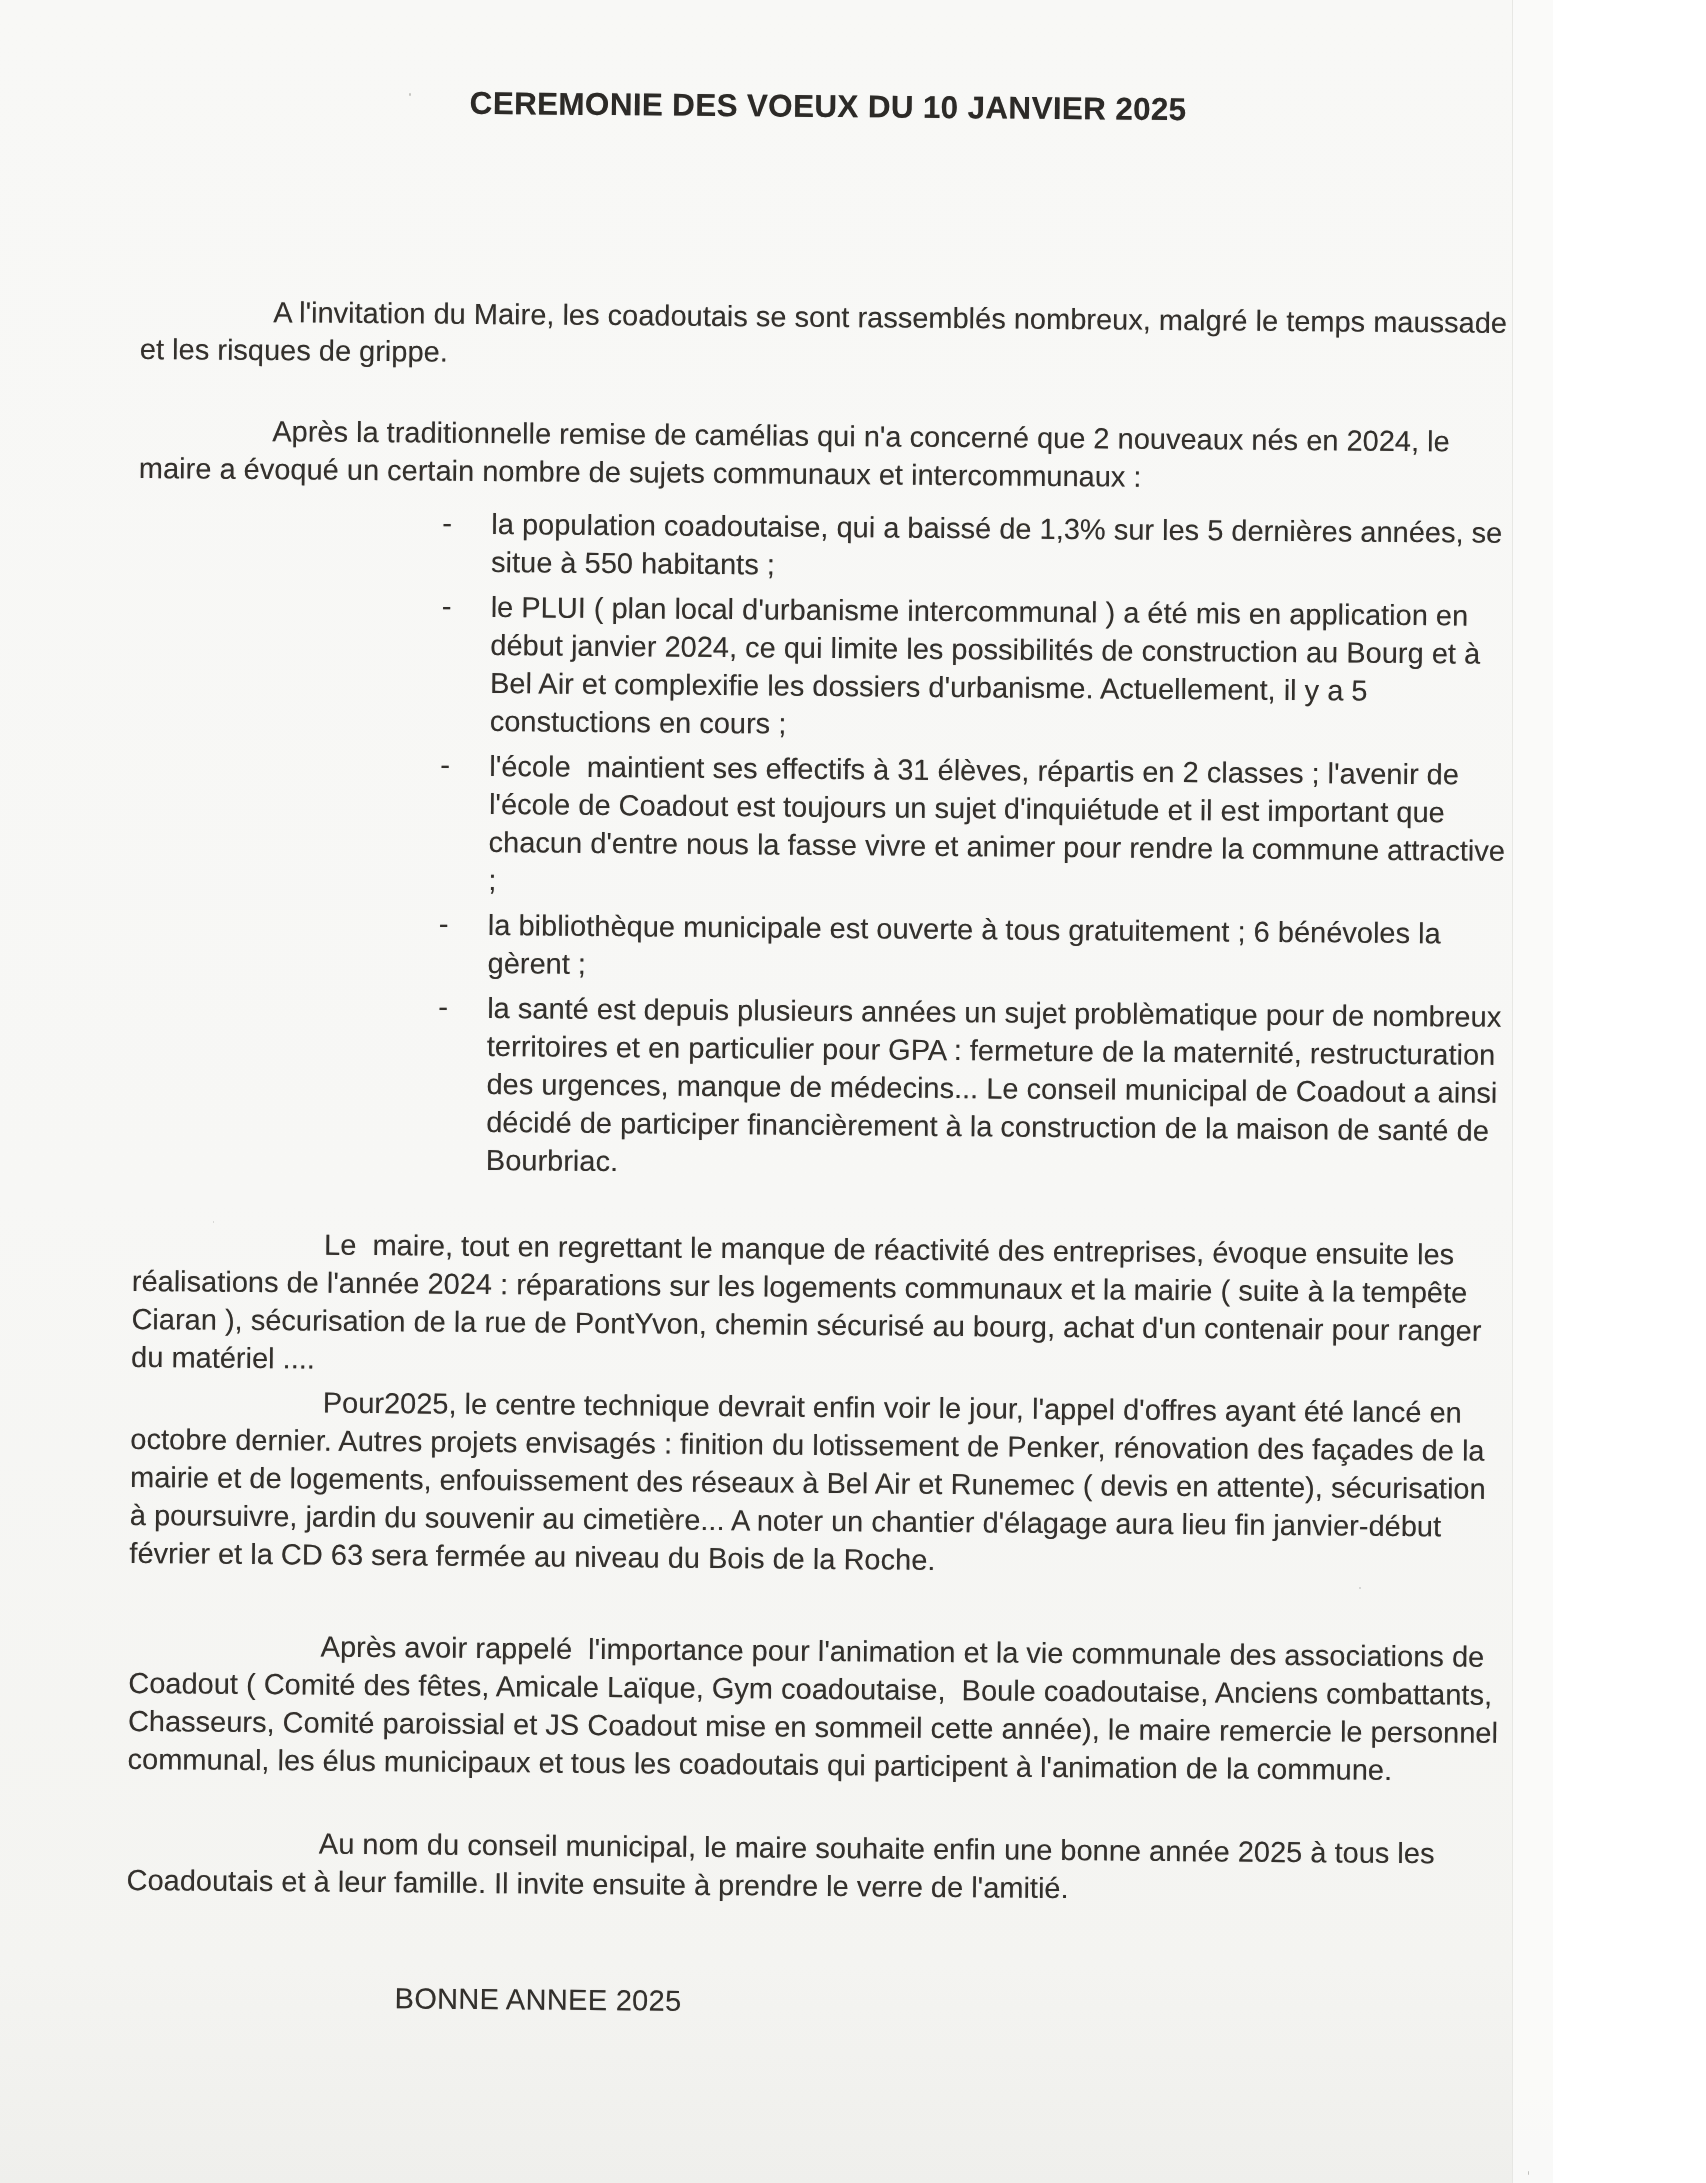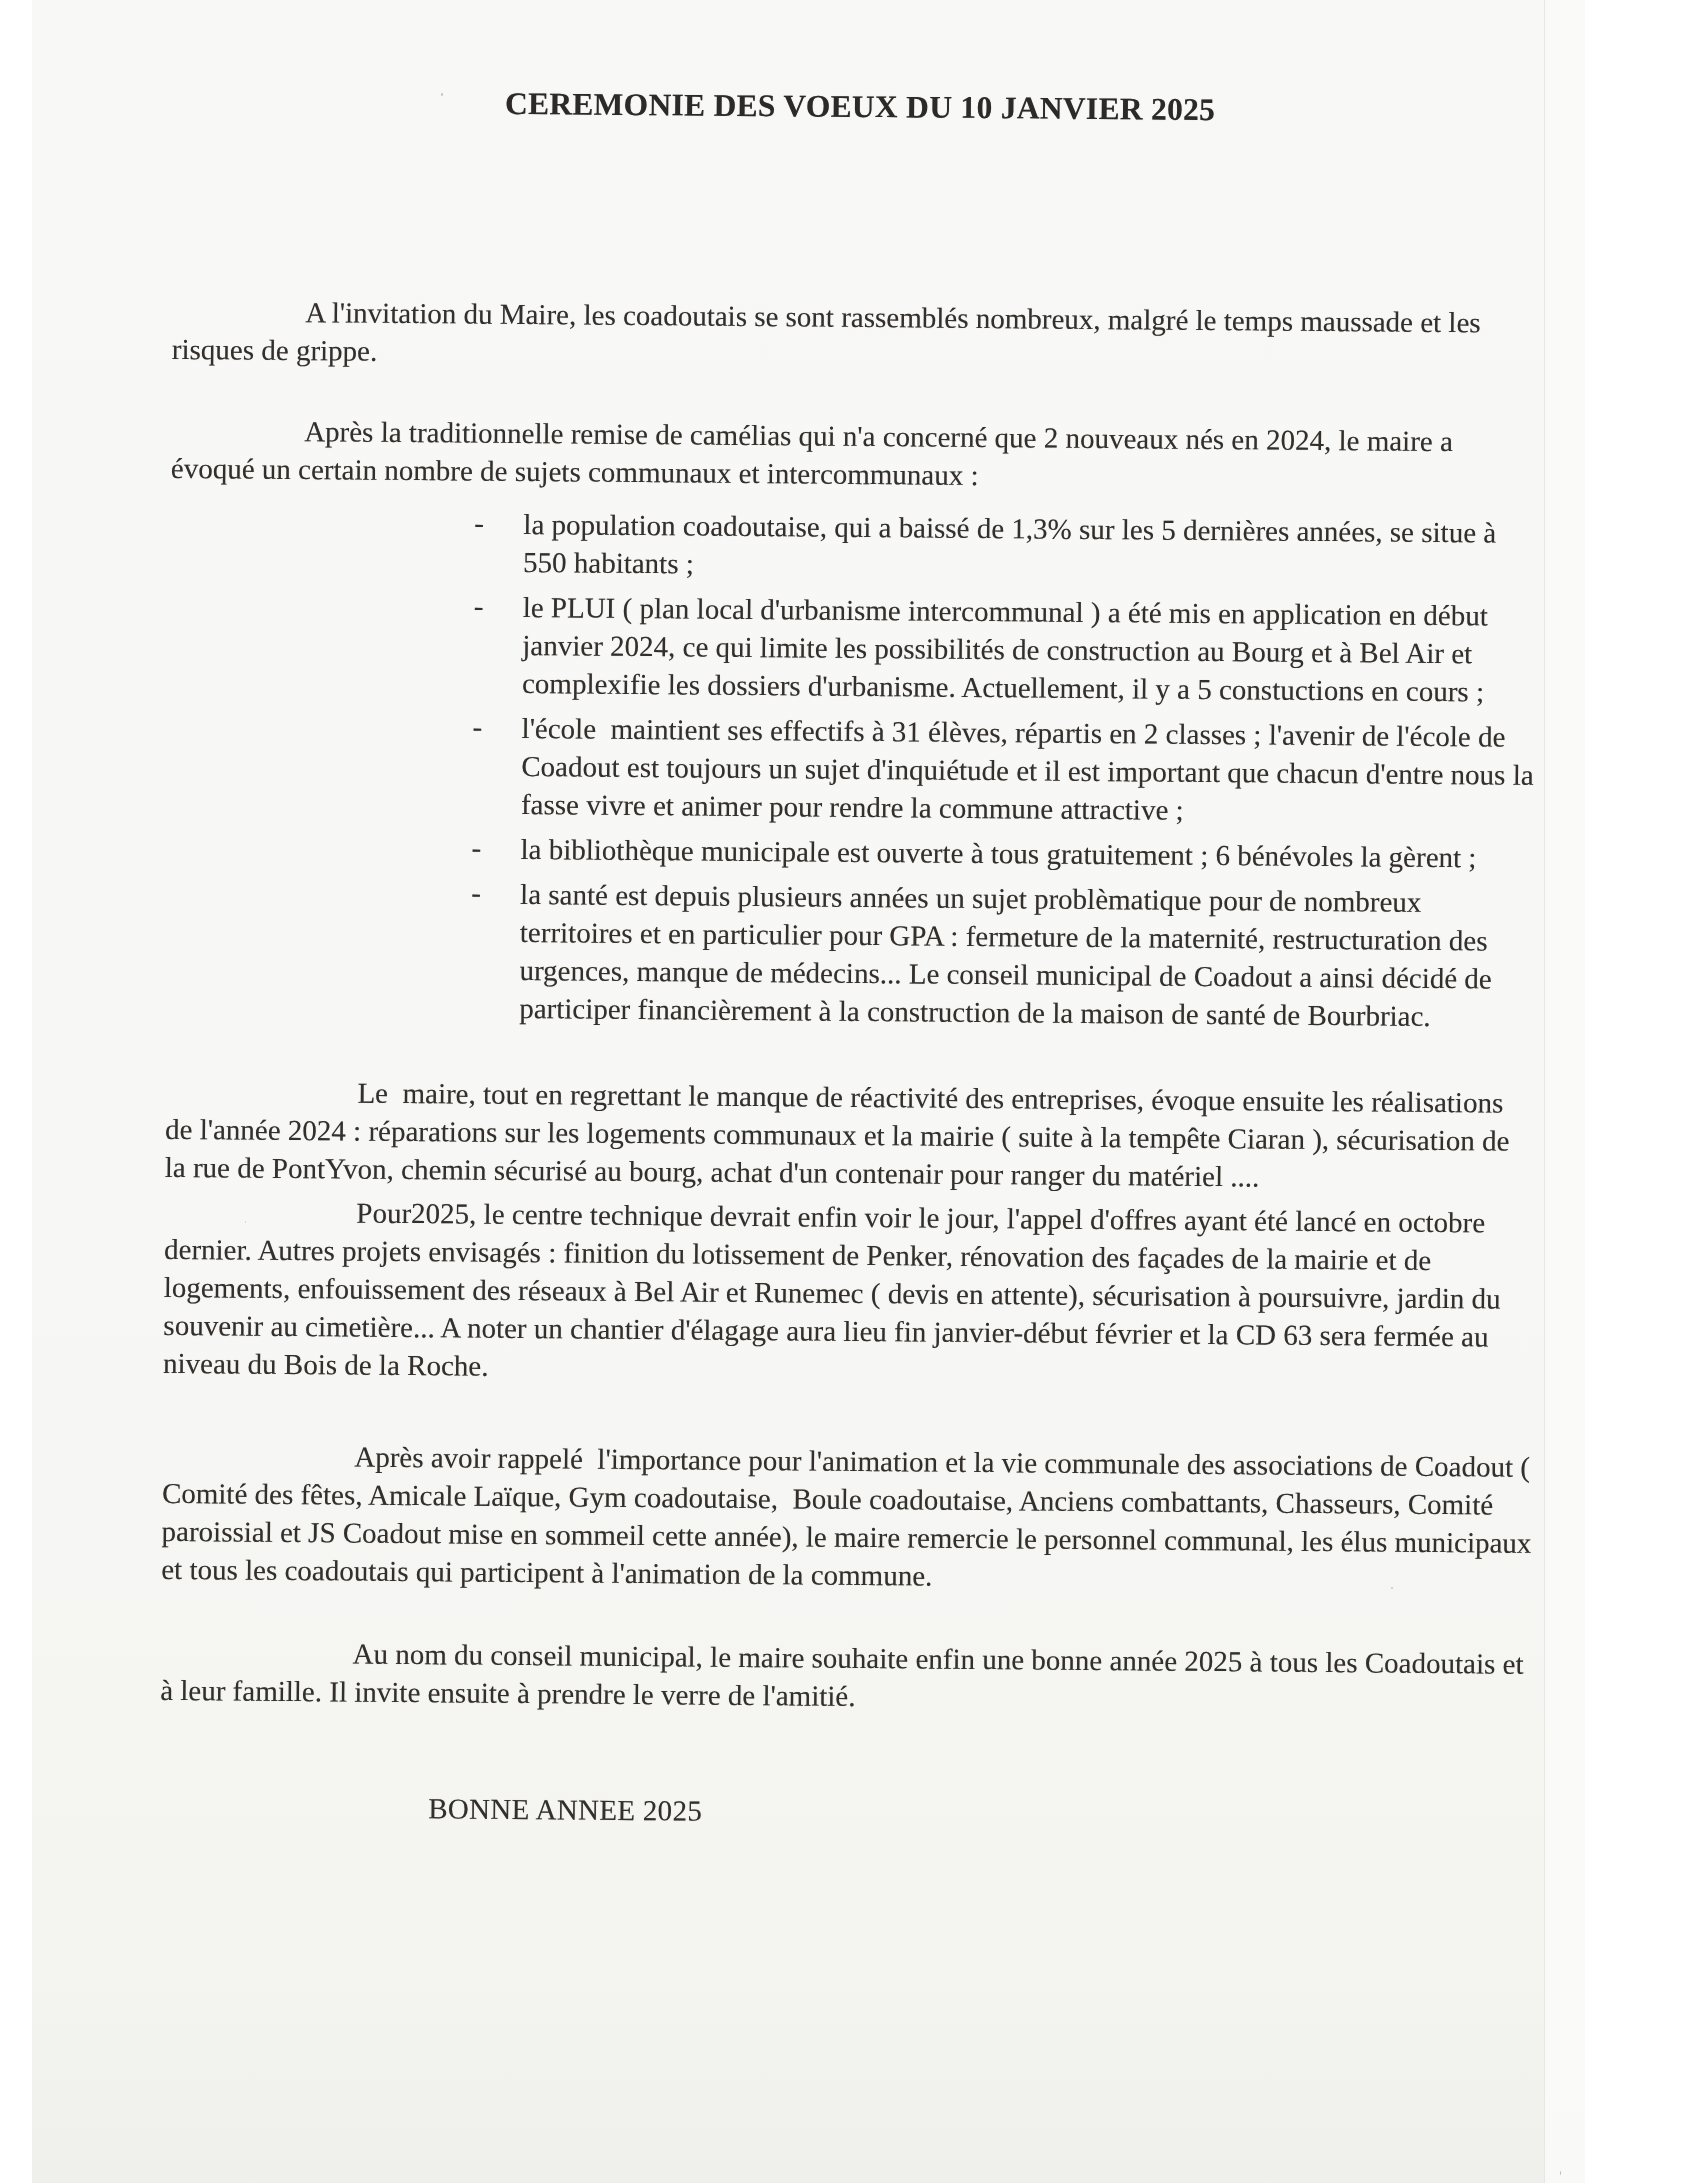--- a/index.html
+++ b/index.html
@@ -8,23 +8,22 @@
     padding: 0;
     background: #ffffff;
   }
 
   .page {
     position: relative;
     width: 1553px;
     height: 2183px;
     overflow: hidden;
     background: linear-gradient(180deg, #f8f8f6 0%, #f7f7f5 55%, #f4f4f1 90%, #efefec 100%);
-    font-family: Liberation Serif, serif;
+    font-family: Liberation Sans, sans-serif;
     color: #33302c;
-    margin-left: 32px;
   }
 
   
   .scan-right-edge {
     position: absolute;
     top: 0;
     right: 0;
     width: 40px;
     height: 100%;
     background: #fbfbfa;

